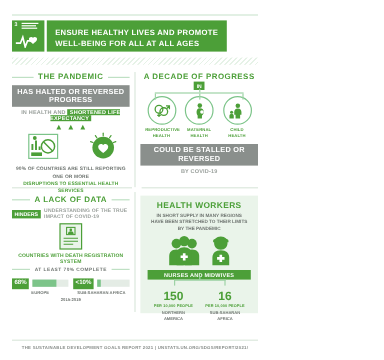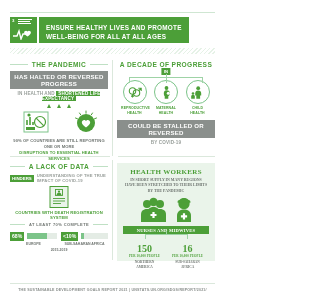--- a/index.html
+++ b/index.html
@@ -66,21 +66,21 @@
 
   
   .docicon{display:flex;justify-content:center;margin:2px 0 1px;}
   .barrow{display:flex;align-items:center;gap:3px;margin-top:2px;}
   .pill{background:#4C9F38;color:#fff;font-size:5.1px;font-weight:bold;padding:1.5px 2px;flex:none;}
   .barbg{flex:1;height:6px;background:#e4ece5;position:relative;}
   .barfill{position:absolute;left:0;top:0;bottom:0;background:#7cc489;}
   .bartx{font-size:3.5px;font-weight:bold;color:#6f7571;white-space:nowrap;}
 
   
-  .hw{background:#eaf4ea;padding:5px 6px 6px;box-sizing:border-box;height:100%;font-family:Liberation Serif, serif;}
+  .hw{background:#eaf4ea;padding:5px 6px 6px;box-sizing:border-box;height:100%;}
   .hw-title{font-size:7px;font-weight:bold;color:#4C9F38;text-align:center;letter-spacing:.3px;}
   .hw-sub{font-size:3.9px;font-weight:bold;color:#6f7571;text-align:center;line-height:5.4px;margin-top:2px;}
   .hw-people{display:flex;justify-content:center;align-items:flex-end;gap:2px;margin-top:3px;}
   .hw-band{background:#4C9F38;color:#fff;font-size:4.6px;font-weight:bold;text-align:center;
     padding:1.5px 0;margin-top:3px;letter-spacing:.2px;}
   .hw-stats{display:flex;margin-top:4px;}
   .hw-stat{flex:1;text-align:center;}
   .hw-num{font-size:10px;font-weight:bold;color:#4C9F38;line-height:11px;}
   .hw-per{font-size:3.2px;font-weight:bold;color:#4C9F38;letter-spacing:.1px;}
   .hw-reg{font-size:3.4px;font-weight:bold;color:#6f7571;line-height:4.4px;margin-top:2px;}

